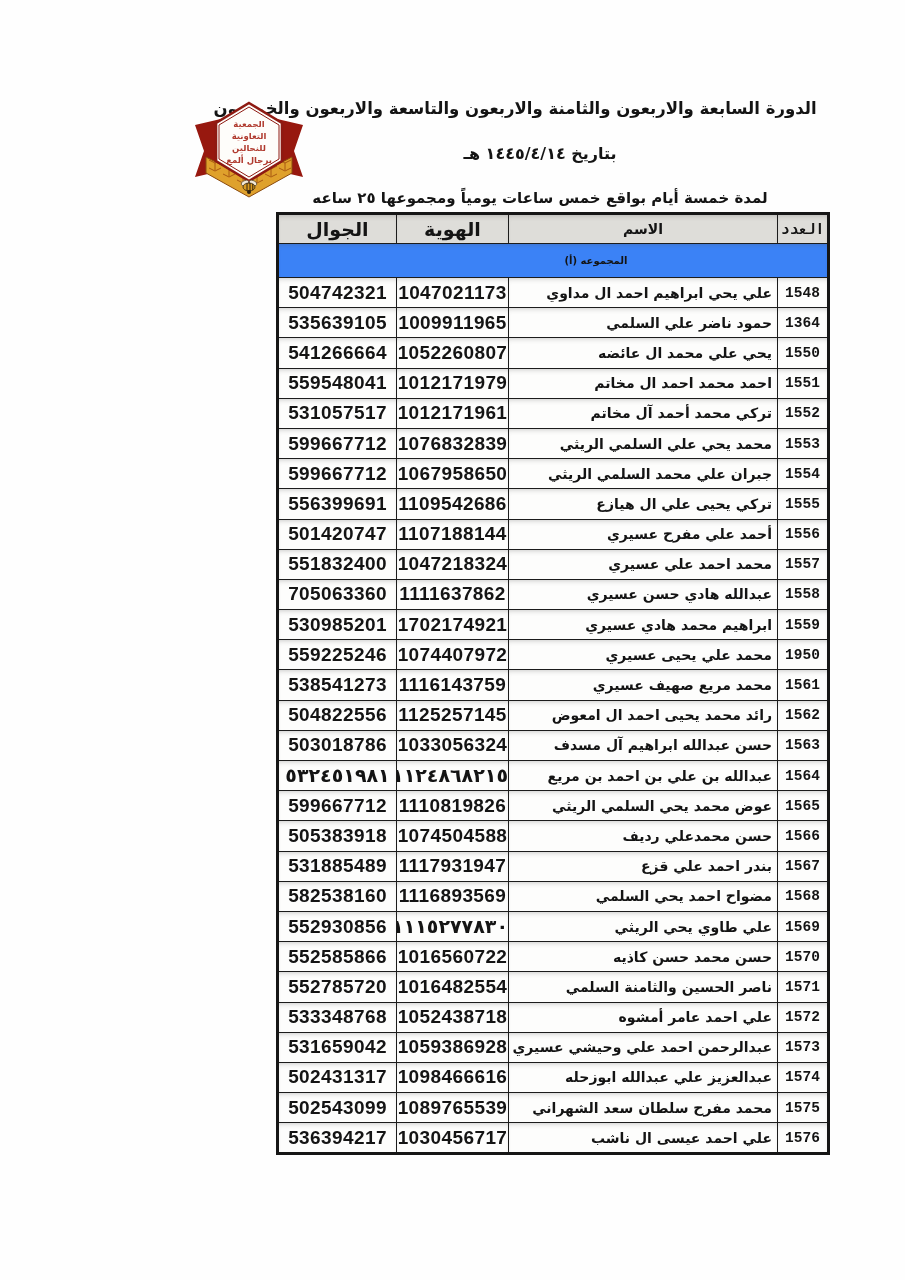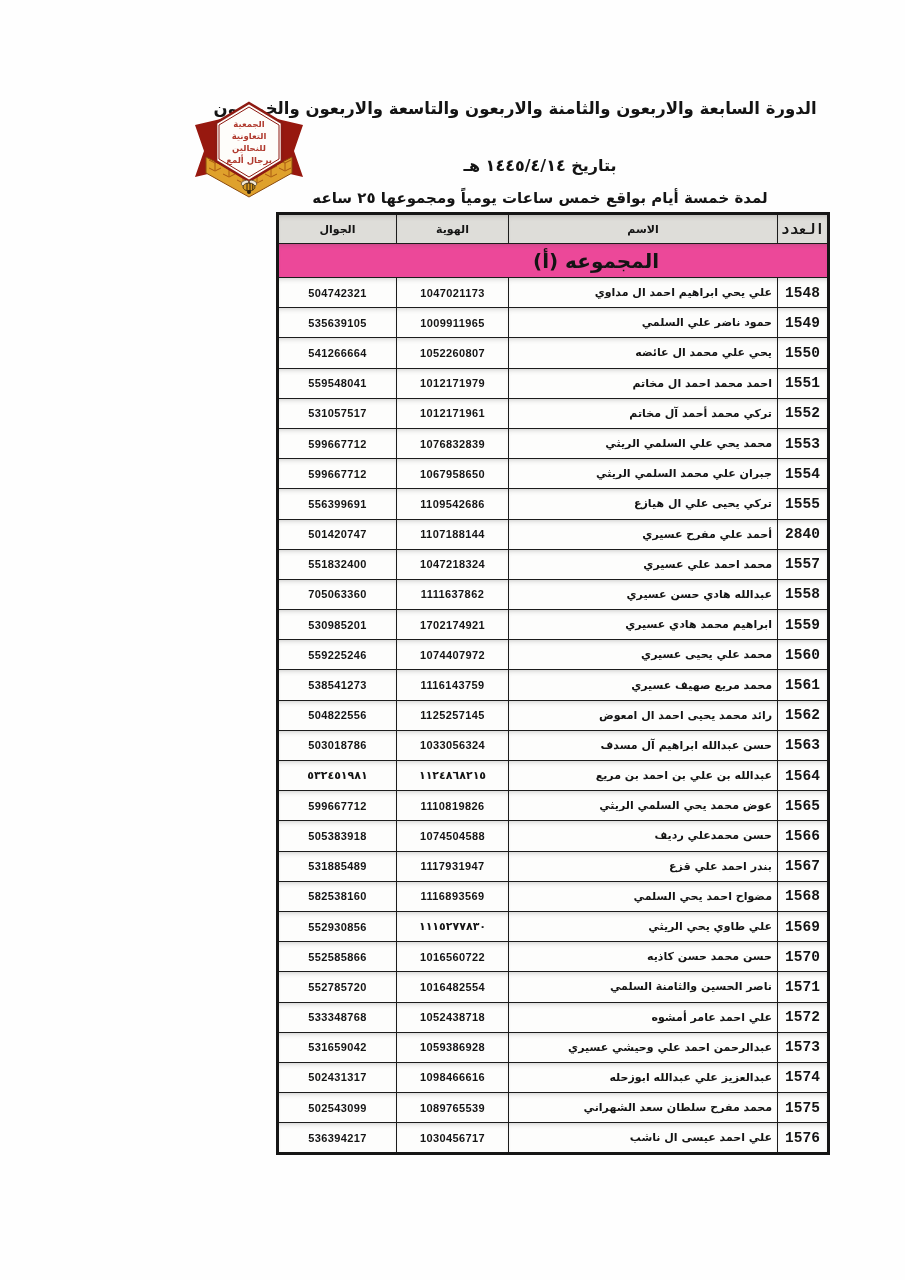--- a/index.html
+++ b/index.html
@@ -7,21 +7,21 @@
     position:relative;width:905px;height:1280px;background:#fefefe;
     font-family:"DejaVu Sans","Liberation Sans",sans-serif;
     font-weight:bold;color:#141414;overflow:hidden;margin:0 auto;
     direction:rtl;
   }
   .title{
     position:absolute;top:99px;left:95px;width:840px;
     text-align:center;font-size:16.5px;letter-spacing:.2px;
   }
   .date-line{
-    position:absolute;top:156px;left:175px;width:730px;
+    position:absolute;top:144px;left:175px;width:730px;
     text-align:center;font-size:16px;
   }
   .duration-line{
     position:absolute;top:189px;left:175px;width:730px;
     text-align:center;font-size:15px;
   }
   .logo{position:absolute;left:193px;top:94px;width:112px;height:114px;}
   table.roster{
     position:absolute;top:212px;left:276px;width:551px;
     border-collapse:collapse;table-layout:fixed;
@@ -30,27 +30,27 @@
   table.roster th,table.roster td{
     border:1.8px solid #1c1c1c;
     padding:0;overflow:hidden;white-space:nowrap;
     box-shadow:inset 0 4px 5px -3px rgba(80,80,80,.28);
   }
   thead th{
     height:28px;background:#deddd9;font-size:15px;text-align:center;
     border-bottom-width:2.4px;
   }
   tr.group-row td{
-    height:33px;font-size:20px;text-align:center;
-    padding-left:86px;background:#ec4899;
+    height:33px;font-size:10px;text-align:center;
+    padding-left:86px;background:#3b82f6;
   }
   tbody td{height:29.2px;background:#fdfdfc;}
   .c-num{font-size:14.5px;text-align:center;font-family:Liberation Mono, monospace;}
-  .c-name{font-size:11px;text-align:right;padding-right:5px !important;margin-left:9px;}
-  .c-id,.c-mobile{font-size:11px;text-align:center;font-family:"Liberation Sans","DejaVu Sans",sans-serif;letter-spacing:.4px;}
+  .c-name{font-size:14px;text-align:right;padding-right:5px !important;margin-left:9px;}
+  .c-id,.c-mobile{font-size:19px;text-align:center;font-family:"Liberation Sans","DejaVu Sans",sans-serif;letter-spacing:.4px;}
 </style>
 </head>
 <body>
 
 <div class="page">
 
   <div class="title">الدورة السابعة والاربعون والثامنة والاربعون والتاسعة والاربعون والخمسون</div>
 
   <div class="logo">
     <svg viewBox="0 0 112 114" width="112" height="114">
@@ -110,21 +110,21 @@
       <tr class="group-row">
         <td colspan="4">المجموعه (أ)</td>
       </tr>
     <tr>
     <td class="c-num">1548</td>
     <td class="c-name">علي يحي ابراهيم احمد ال مداوي</td>
     <td class="c-id">1047021173</td>
     <td class="c-mobile">504742321</td>
   </tr>
         <tr>
-    <td class="c-num">1549</td>
+    <td class="c-num">1364</td>
     <td class="c-name">حمود ناضر علي السلمي</td>
     <td class="c-id">1009911965</td>
     <td class="c-mobile">535639105</td>
   </tr>
         <tr>
     <td class="c-num">1550</td>
     <td class="c-name">يحي علي محمد ال عائضه</td>
     <td class="c-id">1052260807</td>
     <td class="c-mobile">541266664</td>
   </tr>
@@ -152,21 +152,21 @@
     <td class="c-id">1067958650</td>
     <td class="c-mobile">599667712</td>
   </tr>
         <tr>
     <td class="c-num">1555</td>
     <td class="c-name">تركي يحيى علي ال هيازع</td>
     <td class="c-id">1109542686</td>
     <td class="c-mobile">556399691</td>
   </tr>
         <tr>
-    <td class="c-num">2840</td>
+    <td class="c-num">1556</td>
     <td class="c-name">أحمد علي مفرح عسيري</td>
     <td class="c-id">1107188144</td>
     <td class="c-mobile">501420747</td>
   </tr>
         <tr>
     <td class="c-num">1557</td>
     <td class="c-name">محمد احمد علي عسيري</td>
     <td class="c-id">1047218324</td>
     <td class="c-mobile">551832400</td>
   </tr>
@@ -176,21 +176,21 @@
     <td class="c-id">1111637862</td>
     <td class="c-mobile">705063360</td>
   </tr>
         <tr>
     <td class="c-num">1559</td>
     <td class="c-name">ابراهيم محمد هادي عسيري</td>
     <td class="c-id">1702174921</td>
     <td class="c-mobile">530985201</td>
   </tr>
         <tr>
-    <td class="c-num">1560</td>
+    <td class="c-num">1950</td>
     <td class="c-name">محمد علي يحيى عسيري</td>
     <td class="c-id">1074407972</td>
     <td class="c-mobile">559225246</td>
   </tr>
         <tr>
     <td class="c-num">1561</td>
     <td class="c-name">محمد مريع صهيف عسيري</td>
     <td class="c-id">1116143759</td>
     <td class="c-mobile">538541273</td>
   </tr>

